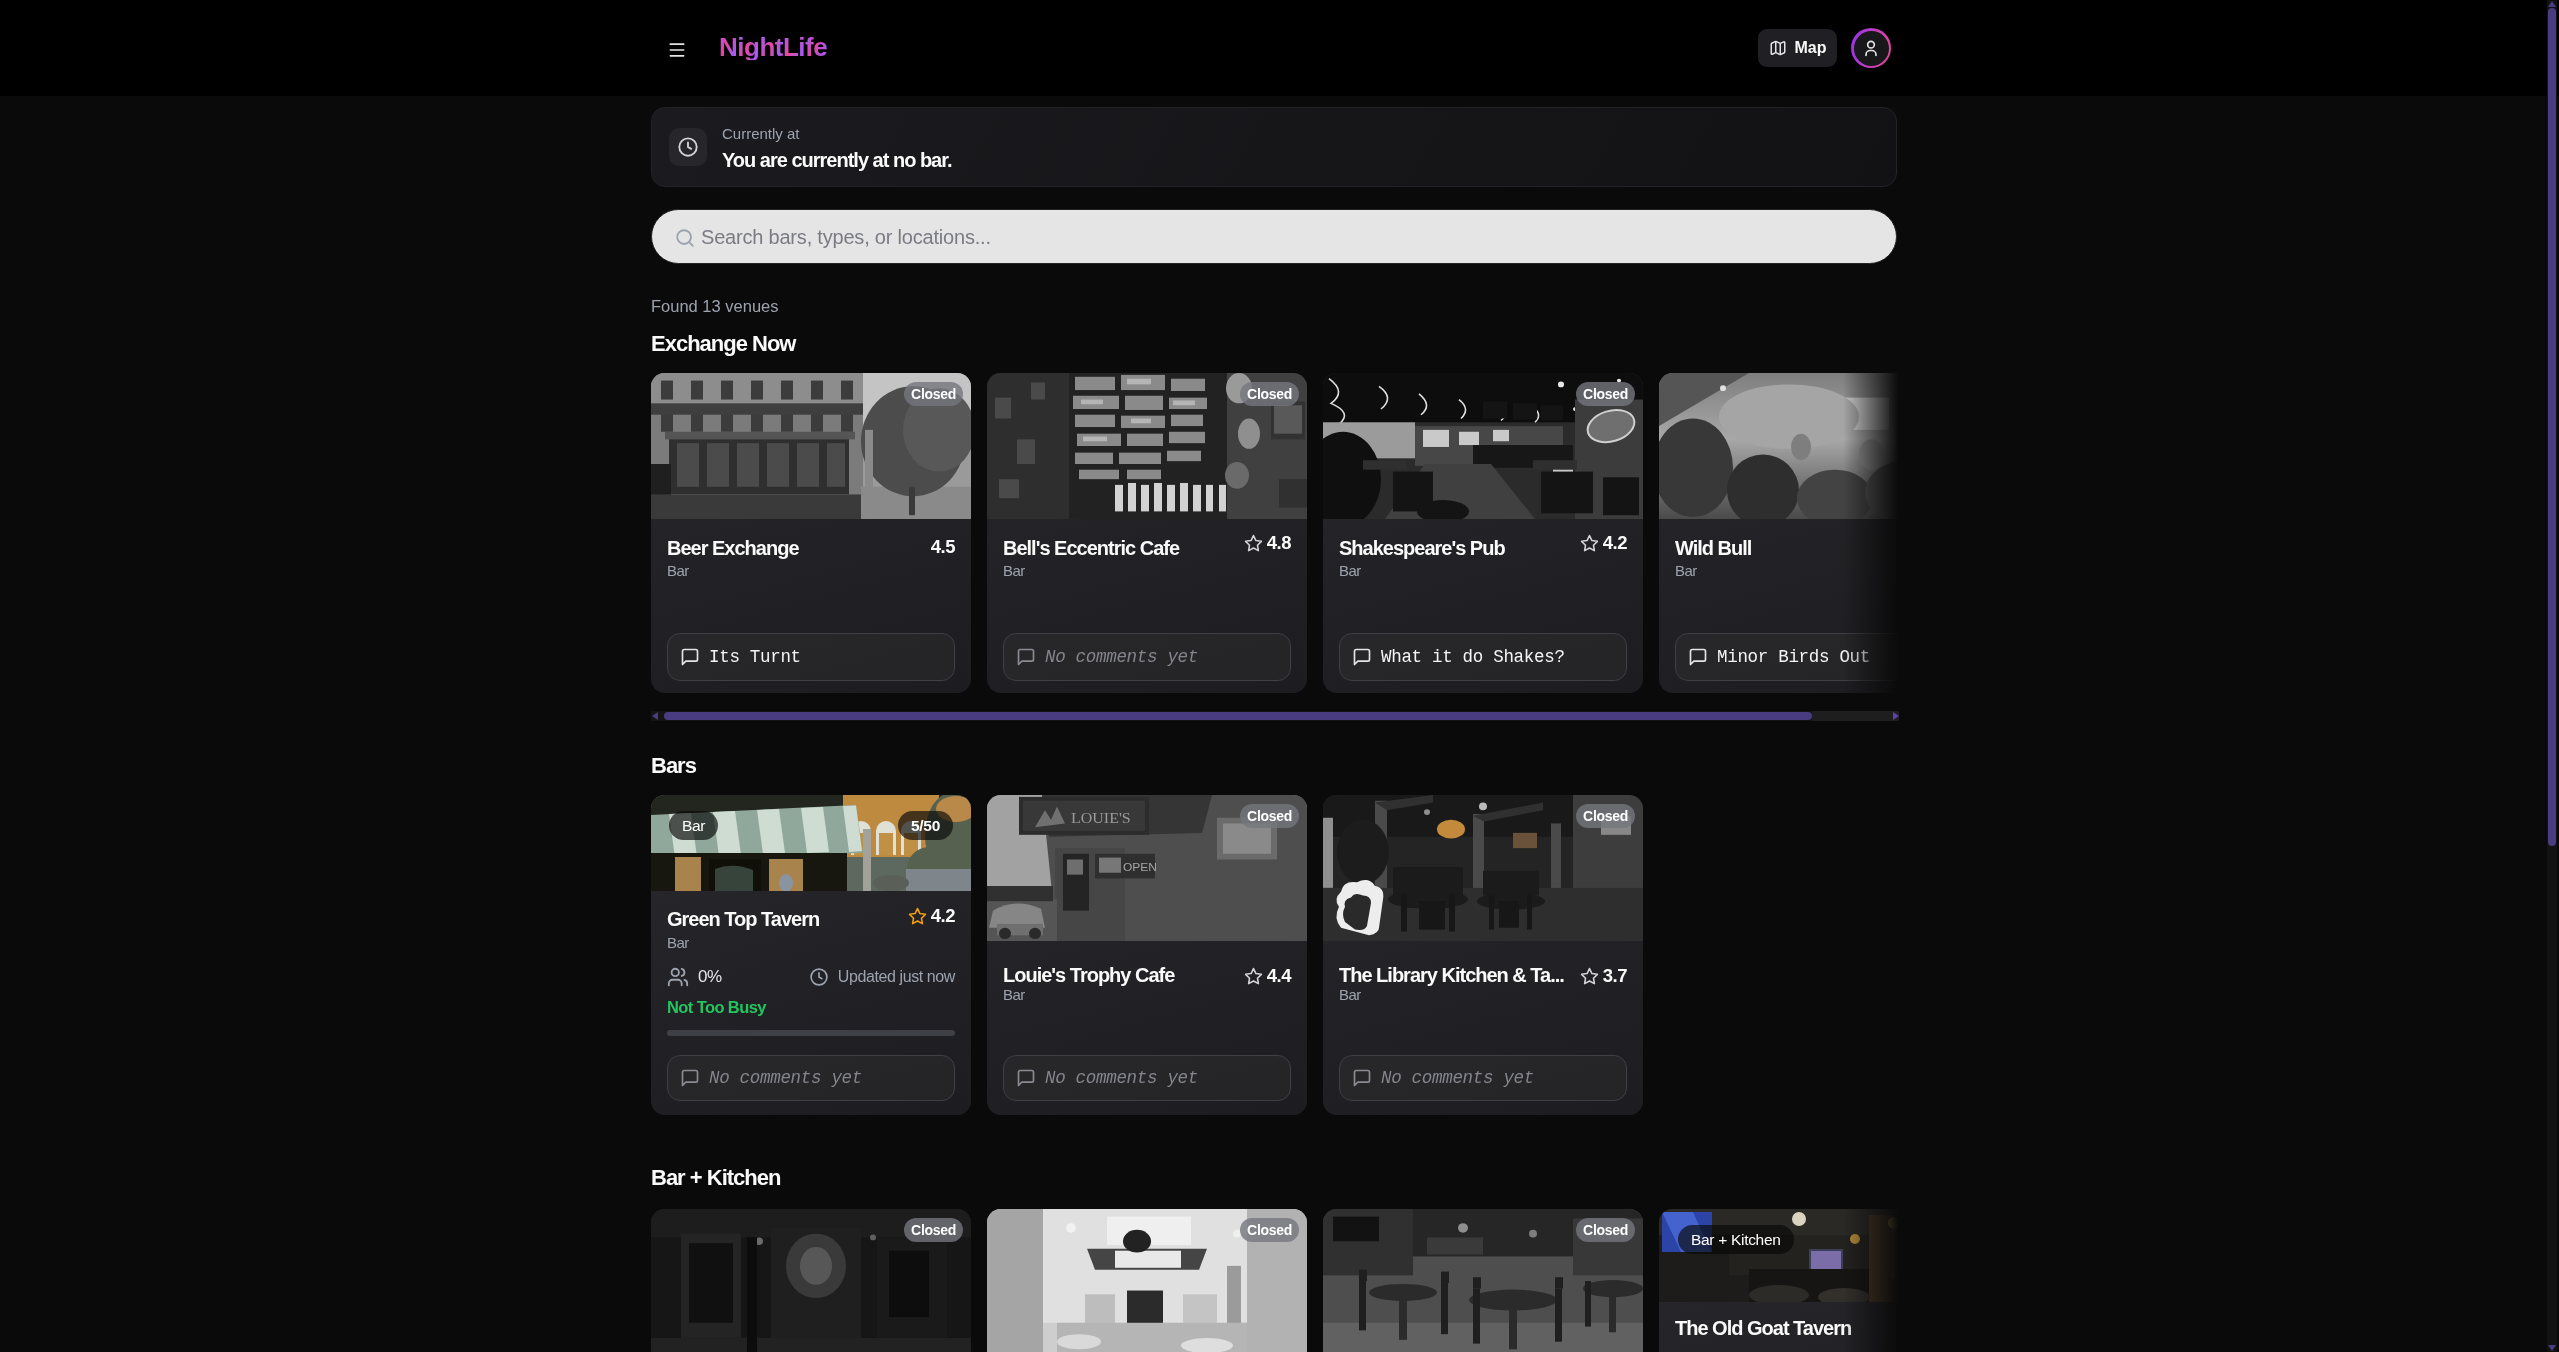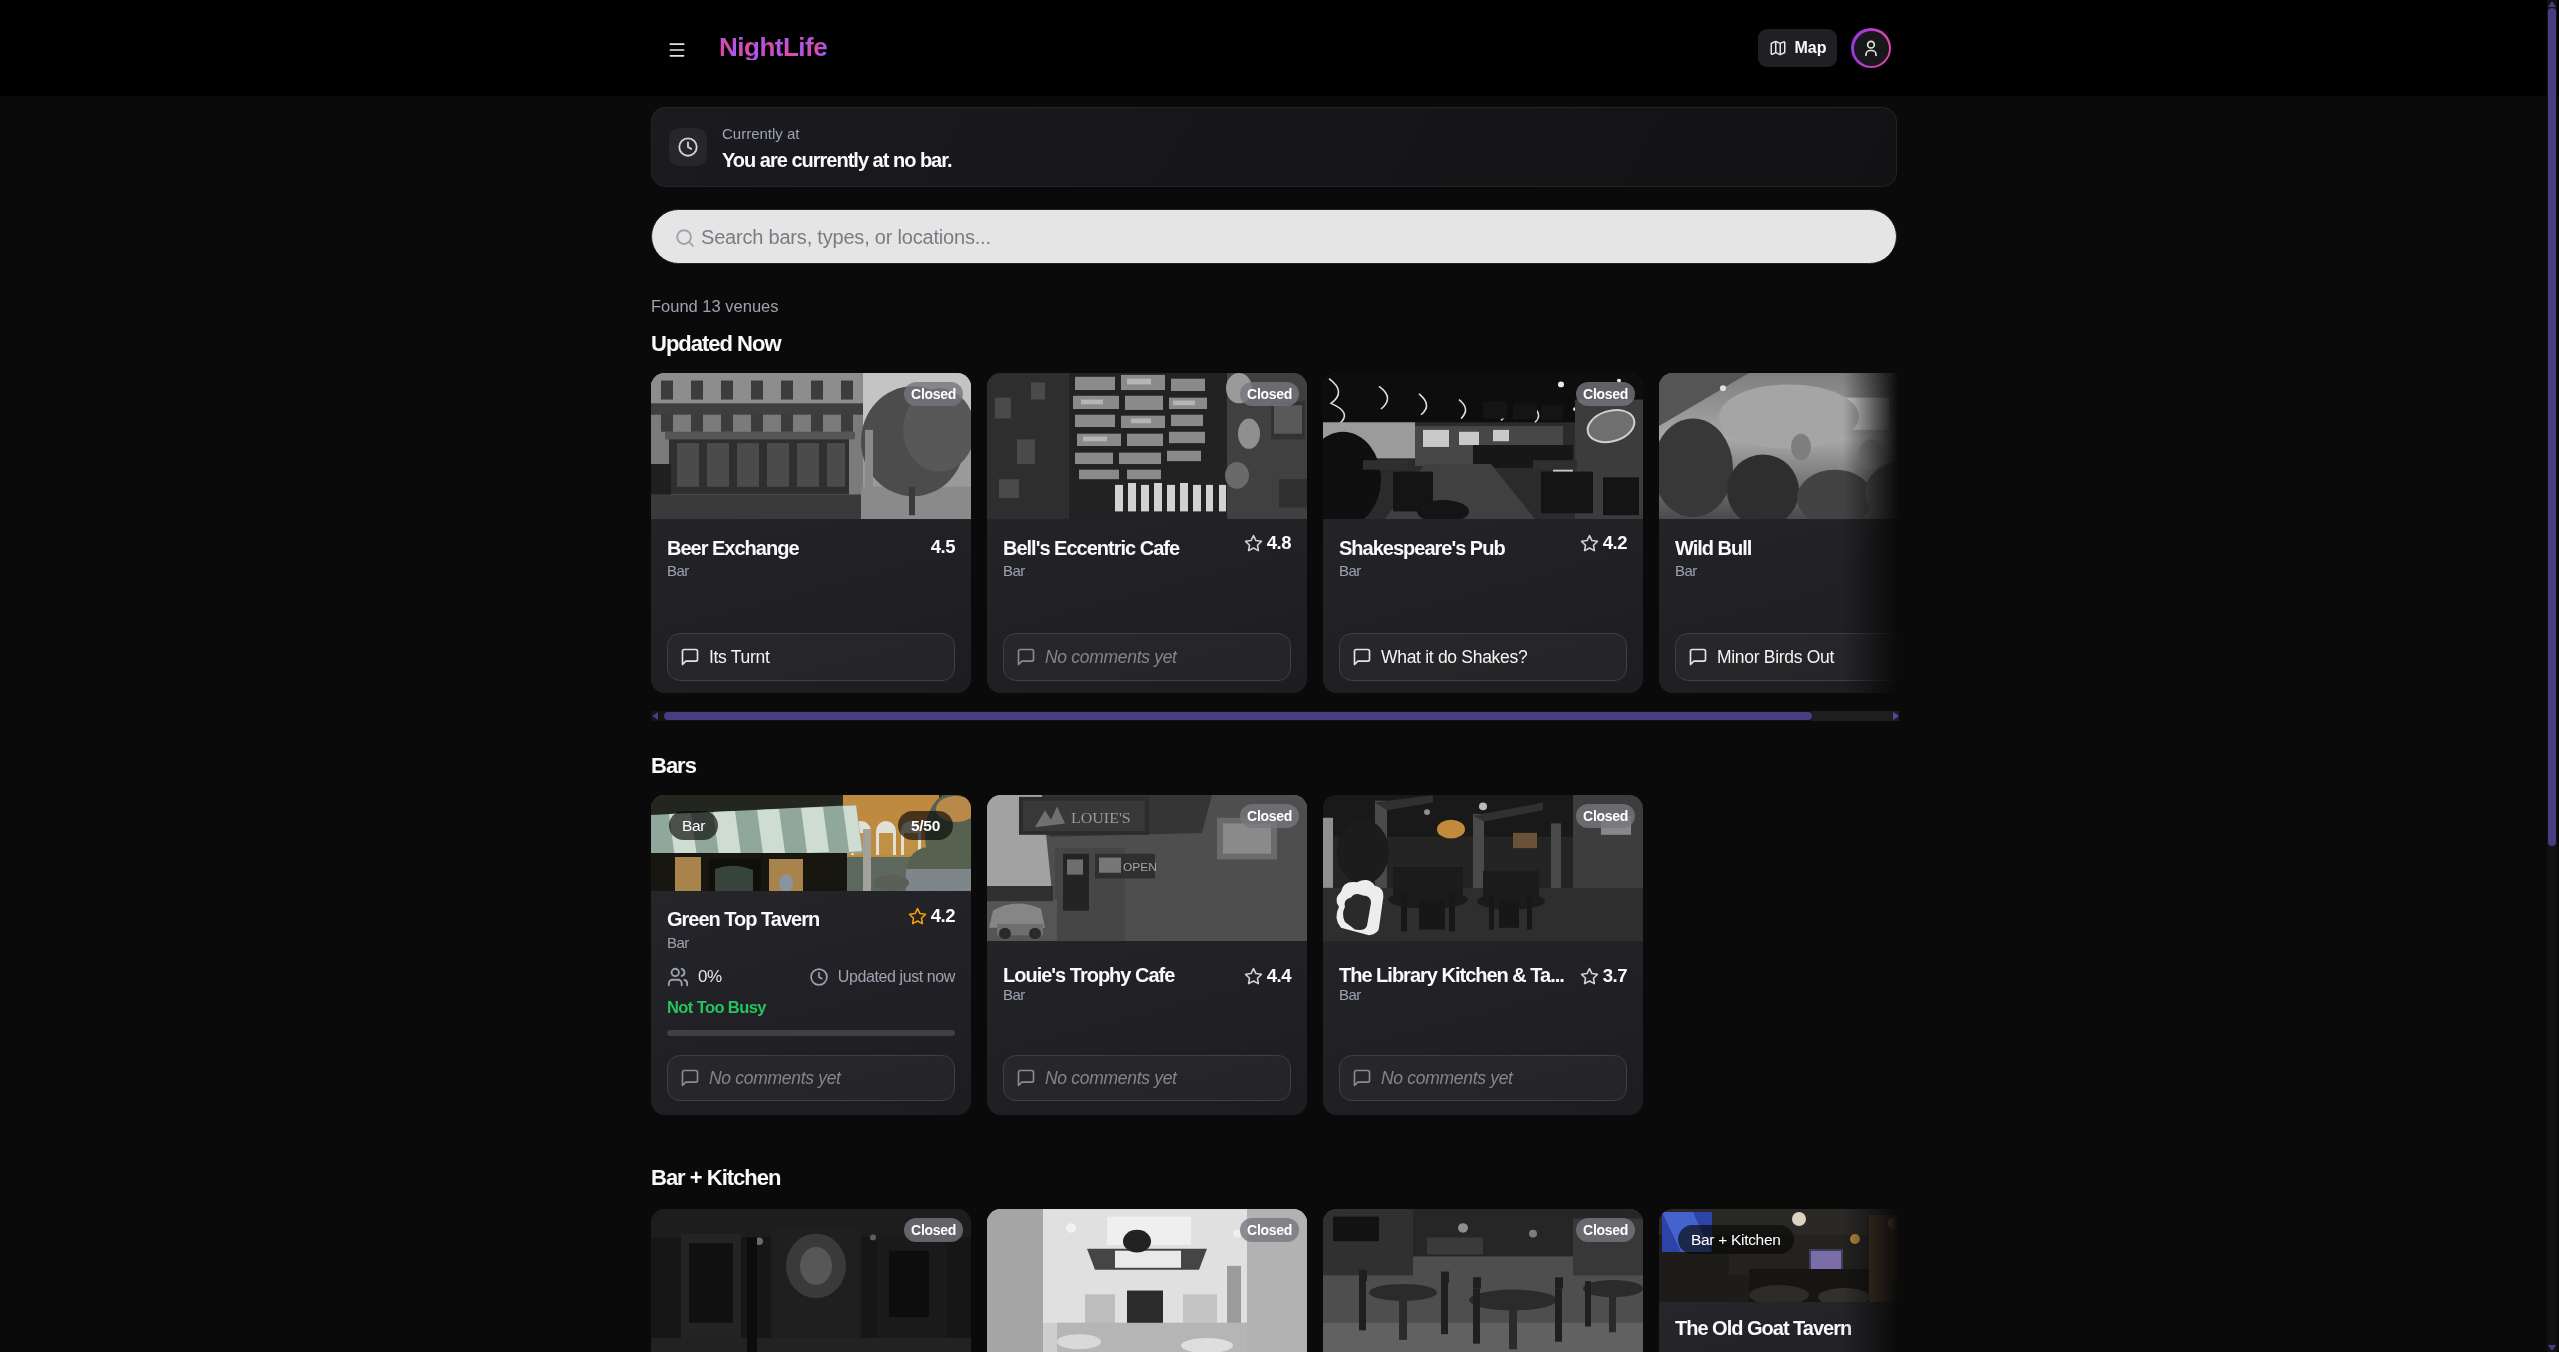--- a/index.html
+++ b/index.html
@@ -45,21 +45,21 @@
   .cnt { background:rgba(8,8,8,0.66); font-weight:bold; height:29px; padding:0 13px; }
   .title { position:absolute; left:16px; font-size:20px; line-height:1; font-weight:bold; color:#fafafa;
     white-space:nowrap; letter-spacing:-1px; }
   .type { position:absolute; left:16px; font-size:15px; line-height:1; color:#9ca3af; letter-spacing:-0.5px; }
   .rate { position:absolute; right:16px; height:22px; display:flex; align-items:center; gap:4px;
     font-size:18.5px; font-weight:bold; color:#fafafa; letter-spacing:-0.5px; }
   .rate svg { color:#d4d4d8; }
   .rate.amber svg { color:#f59e0b; }
   .pill { position:absolute; left:16px; width:288px; border:1px solid #3f3f46; border-radius:13px;
     background:rgba(255,255,255,0.03); display:flex; align-items:center; gap:9px; padding-left:12px;
-    font-size:17.5px; color:#f4f4f5; letter-spacing:-0.3px; }
+    font-size:17.5px; color:#f4f4f5; letter-spacing:-0.3px;font-family:Liberation Mono, monospace; }
   .pill svg { color:#e4e4e7; flex:none; }
   .pill.empty { color:#84848d; font-style:italic; }
   .pill.empty svg { color:#8a8a93; }
   
   .occ { position:absolute; left:16px; height:22px; display:flex; align-items:center; gap:9px;
     color:#9ca3af; font-size:17px; letter-spacing:-0.4px; }
   .occ .pct { color:#e5e5e9; }
   .upd { position:absolute; right:16px; height:22px; display:flex; align-items:center; gap:9px;
     color:#9ca3af; font-size:16px; letter-spacing:-0.4px; }
   .busy { position:absolute; left:16px; font-size:16.5px; line-height:1; font-weight:bold; color:#22c55e; letter-spacing:-0.6px; }
@@ -114,21 +114,21 @@
 
 <div id="search">
   <svg width="22" height="22" viewBox="0 0 24 24" fill="none" stroke="currentColor" stroke-width="2" stroke-linecap="round">
       <circle cx="11" cy="11" r="7.5"></circle>
       <path d="m20.5 20.5-4.2-4.2"></path>
     </svg>
   <div class="ph">Search bars, types, or locations...</div>
 </div>
 
 <div id="found">Found 13 venues</div>
-<div class="h2" style="top:333px;">Updated Now</div>
+<div class="h2" style="top:333px;">Exchange Now</div>
 <div class="h2" style="top:755px;">Bars</div>
 <div class="h2" style="top:1167px;">Bar + Kitchen</div>
 
 <svg width="0" height="0" style="position:absolute">
     <defs>
 <filter id="gr">
         <feTurbulence type="fractalNoise" baseFrequency="0.9" numOctaves="2" result="n"></feTurbulence>
         <feColorMatrix in="n" type="matrix" values="0 0 0 0 0.5  0 0 0 0 0.5  0 0 0 0 0.5  0 0 0 0.5 0"></feColorMatrix>
         <feComposite operator="over" in2="SourceGraphic"></feComposite>
       </filter>

